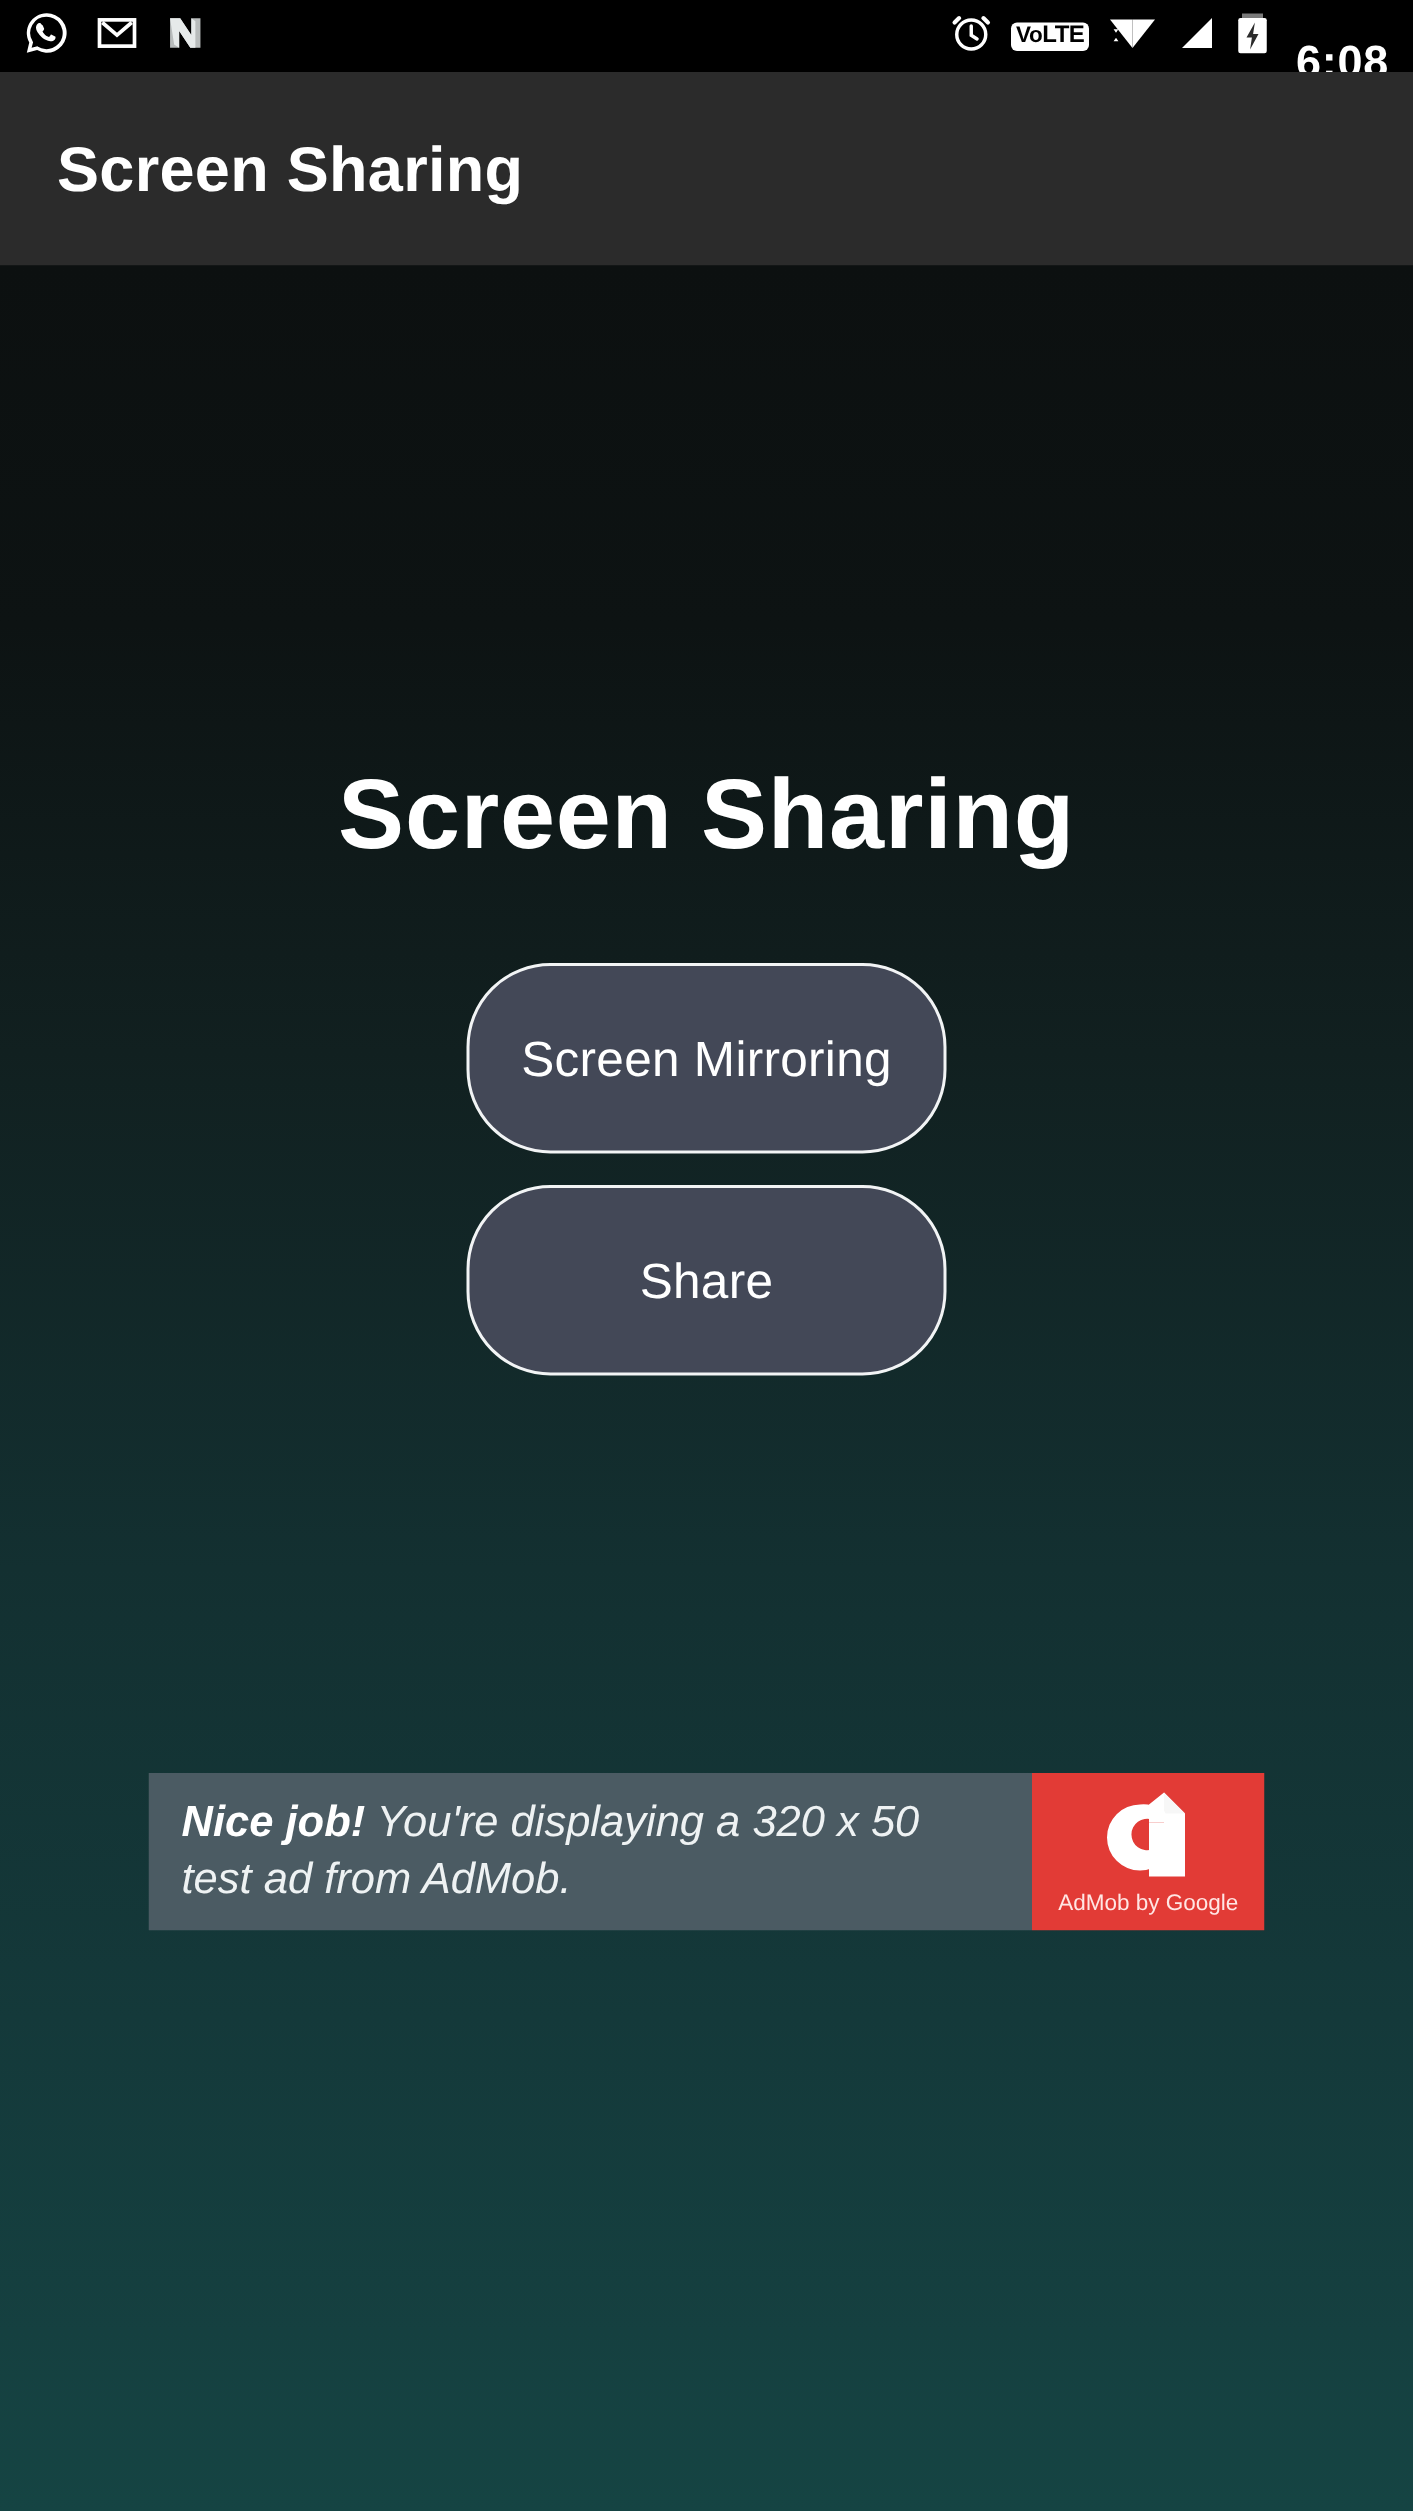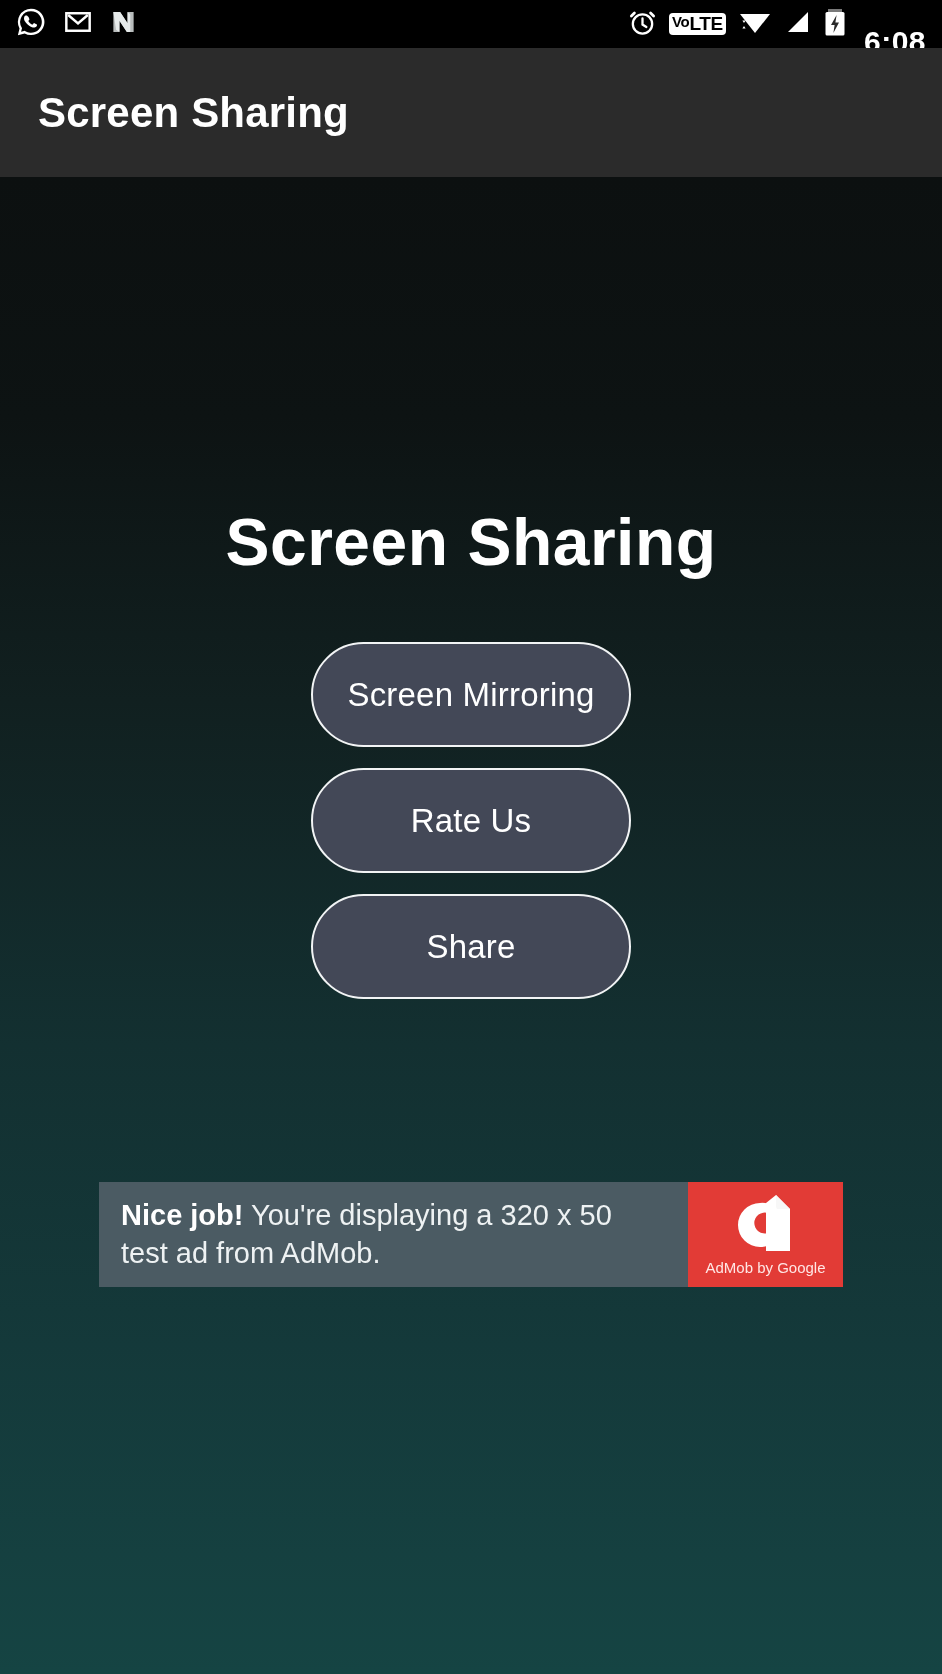--- a/index.html
+++ b/index.html
@@ -45,21 +45,21 @@
     color:#000000;
     font-size:15px;
     font-weight:bold;
     border-radius:4px;
     padding:1px 3px 2px 3px;
     line-height:1;
     letter-spacing:-0.3px;
     display:flex; align-items:flex-start;
   }
   .volte-badge .vo { font-size:15px; }
-  .volte-badge .lte { font-size:19px; }
+  .volte-badge .lte { font-size:16px; }
 
   
   #app-bar {
     position:absolute; top:48px; left:0;
     width:942px; height:129px;
     background:#2b2b2b;
     display:flex; align-items:center;
   }
   #app-bar-title {
     color:#ffffff;
@@ -94,21 +94,21 @@
   }
 
   #button-stack {
     position:absolute;
     top:465px; left:0; width:942px;
     display:flex; flex-direction:column; align-items:center;
     gap:21px;
   }
 
   .pill-button {
-    width:320px; height:105px;
+    width:320px; height:127px;
     border-radius:56px;
     background:#434857;
     border:2.5px solid #f2f4f5;
     color:#ffffff;
     font-size:33px;
     font-family:"Liberation Sans", sans-serif;
     display:flex; align-items:center; justify-content:center;
     cursor:pointer;
     letter-spacing:0.2px;
   }
@@ -120,20 +120,21 @@
     width:744px; height:105px;
     display:flex;
     cursor:pointer;
     overflow:hidden;
   }
   #ad-text-area {
     flex:1;
     background:#4b5b63;
     display:flex; align-items:center;
     padding:0 22px;
+    font-style:italic;
   }
   #ad-text {
     color:#eef2f3;
     font-size:29px;
     line-height:1.28;
     font-family:"Liberation Sans", sans-serif;
   }
   #ad-text .bold { font-weight:bold; color:#ffffff; }
 
   #ad-logo-area {
@@ -231,21 +232,20 @@
   <div id="app-bar">
     <span id="app-bar-title">Screen Sharing</span>
   </div>
 
   <div id="content">
 
     <div id="heading">Screen Sharing</div>
 
     <div id="button-stack">
       <div class="pill-button">Screen Mirroring</div>
-      <div class="pill-button">Rate Us</div>
       <div class="pill-button">Share</div>
     </div>
 
     <div id="ad-banner">
 
       <div id="ad-text-area">
         <div id="ad-text"><span class="bold">Nice job!</span><span> You're displaying a 320 x 50 test ad from AdMob.</span></div>
       </div>
 
       <div id="ad-logo-area">

